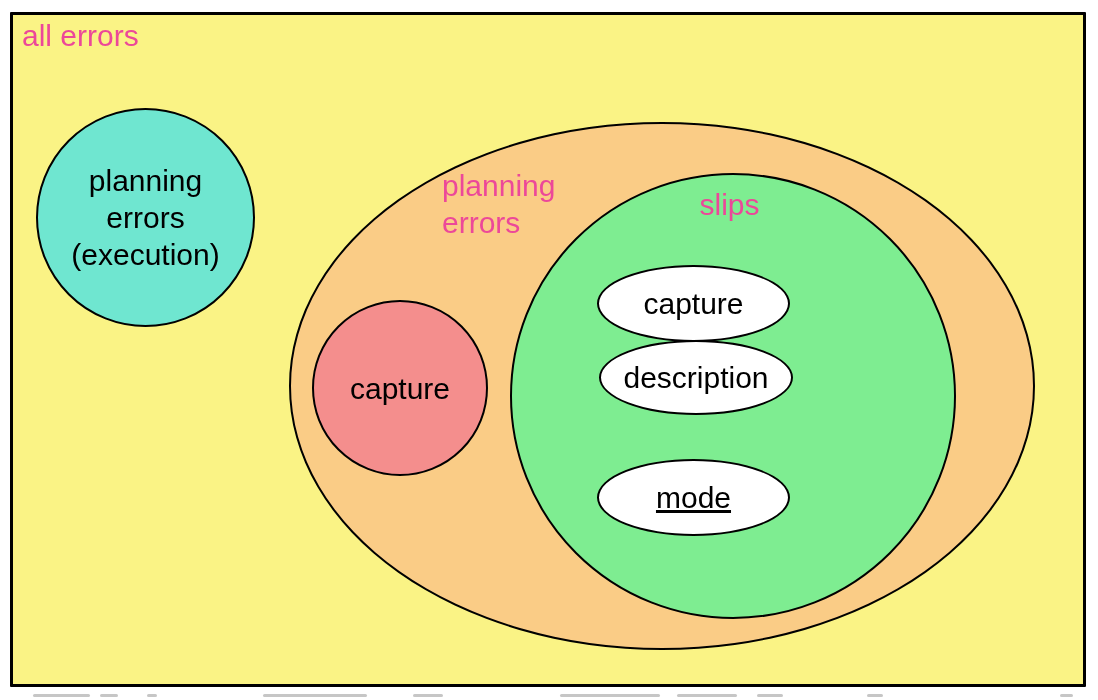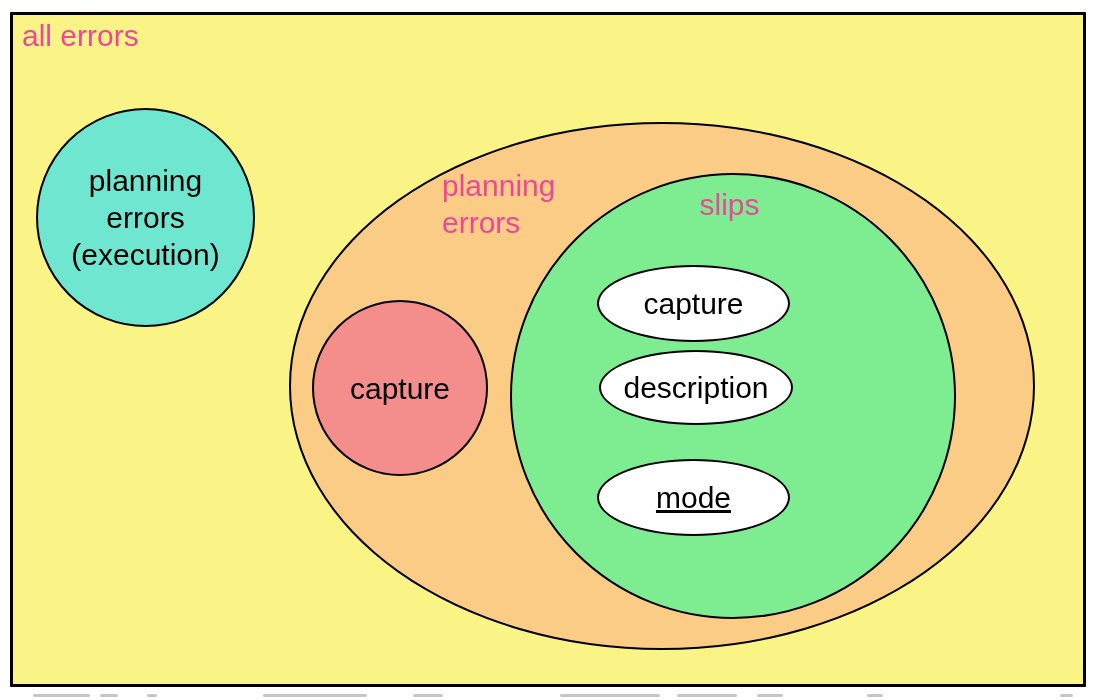--- a/index.html
+++ b/index.html
@@ -79,21 +79,21 @@
   </div>
 
   <div class="shape round" style="left: 510px; top: 173px; width: 446px; height: 446px; background-color: rgb(126, 237, 145); border-color: rgb(0, 0, 0);"></div>
 
   <div class="label center-text" style="left:649px; top:190px; width:161px; line-height:30px;">slips</div>
 
   <div class="shape round centered" style="left: 597px; top: 265px; width: 193px; height: 77px; background-color: rgb(255, 255, 255); border-color: rgb(0, 0, 0);">
     <span>capture</span>
   </div>
 
-  <div class="shape round centered" style="left: 599px; top: 350px; width: 194px; height: 75px; background-color: rgb(255, 255, 255); border-color: rgb(0, 0, 0);">
+  <div class="shape round centered" style="left: 599px; top: 340px; width: 194px; height: 75px; background-color: rgb(255, 255, 255); border-color: rgb(0, 0, 0);">
     <span>description</span>
   </div>
 
   <div class="shape round centered" style="left: 597px; top: 459px; width: 193px; height: 77px; background-color: rgb(255, 255, 255); border-color: rgb(0, 0, 0); text-decoration: underline;">
     <span>mode</span>
   </div>
 
   <div class="smudges">
     <i style="left:33px;  width:57px;"></i>
     <i style="left:100px; width:18px;"></i>

